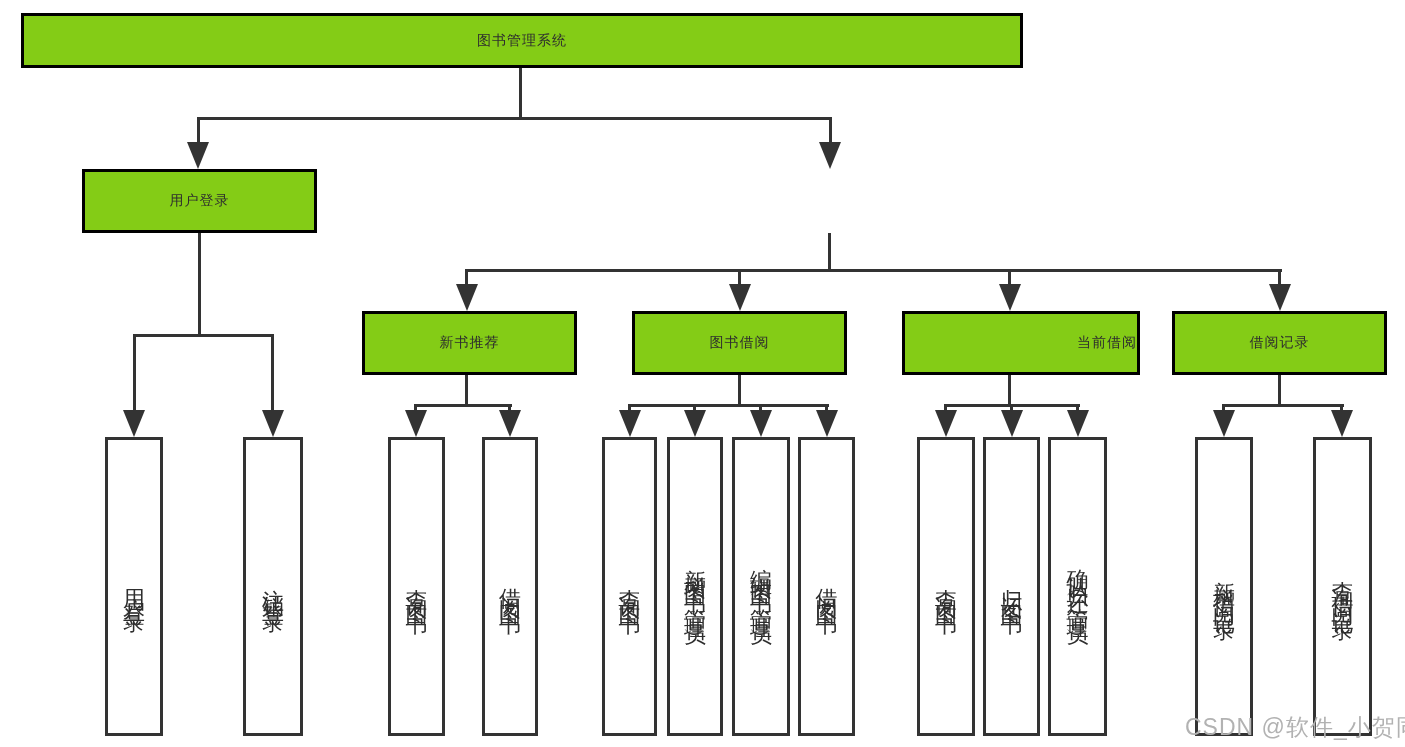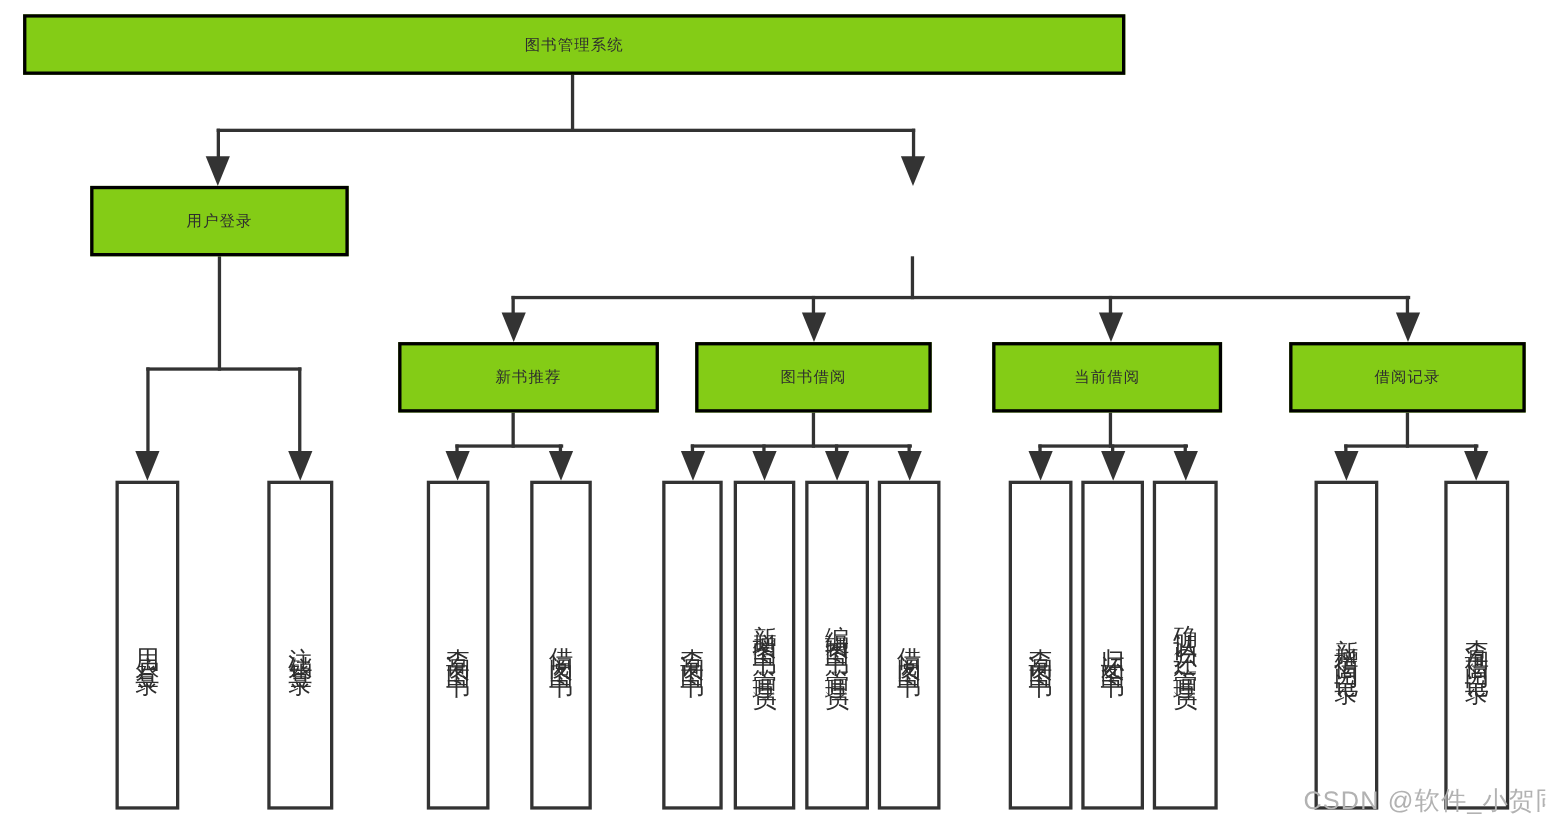--- a/index.html
+++ b/index.html
@@ -92,27 +92,27 @@
   <div class="ar" style="left:1331px;top:410px;"></div>
 
   <div class="box" style="left:21px;top:13px;width:1002px;height:55px;">
     <span>图书管理系统</span>
   </div>
 
   <div class="box" style="left:82px;top:169px;width:235px;height:64px;">
     <span>用户登录</span>
   </div>
 
-  <div class="box" style="left:362px;top:311px;width:237px;height:64px;">
+  <div class="box" style="left:362px;top:311px;width:215px;height:64px;">
     <span>新书推荐</span>
   </div>
   <div class="box" style="left:632px;top:311px;width:215px;height:64px;">
     <span>图书借阅</span>
   </div>
-  <div class="box" style="left:902px;top:311px;width:209px;height:64px;">
+  <div class="box" style="left:902px;top:311px;width:238px;height:64px;justify-content:flex-end;">
     <span>当前借阅</span>
   </div>
   <div class="box" style="left:1172px;top:311px;width:215px;height:64px;">
     <span>借阅记录</span>
   </div>
 
   <div class="vbox" style="left:105px;width:58px;">
     <span>用户登录</span>
   </div>
   <div class="vbox" style="left:243px;width:60px;">

